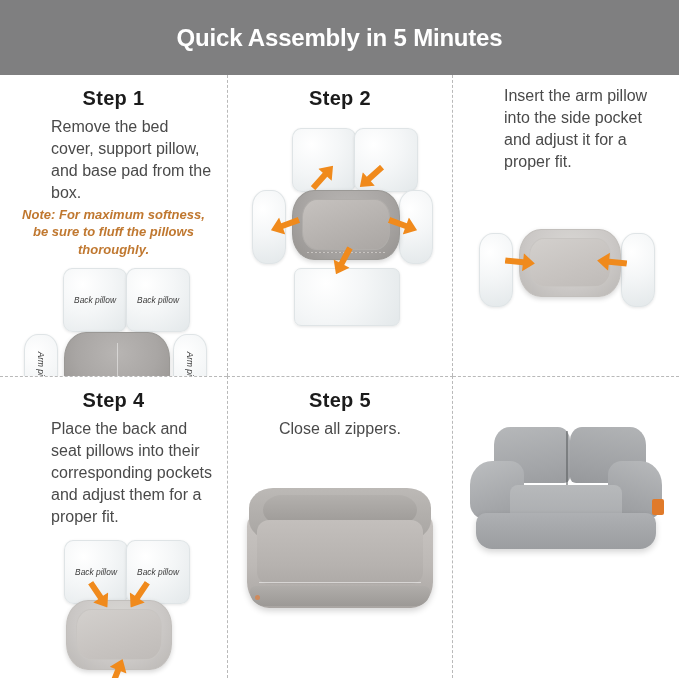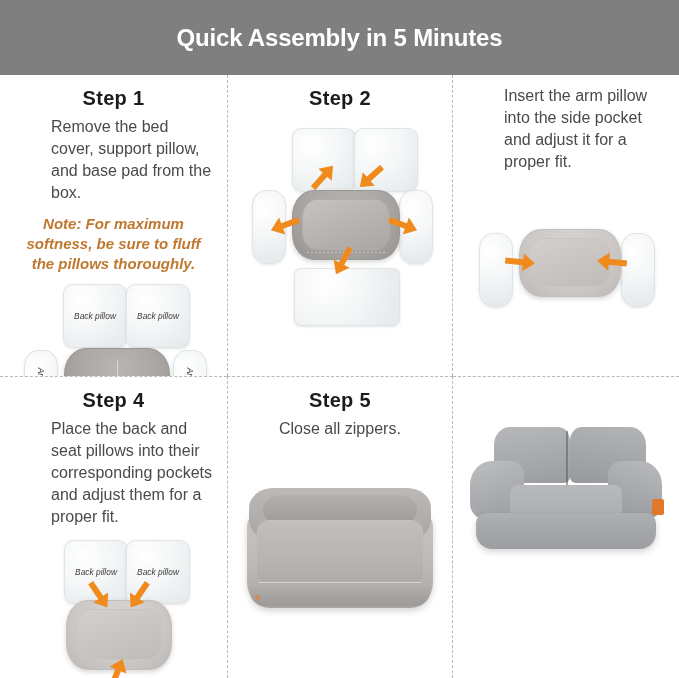--- a/index.html
+++ b/index.html
@@ -66,27 +66,26 @@
   }
   .step-desc {
     font-size: 16px;
     line-height: 1.38;
     color: #4a4a4a;
     padding: 0 6px;
     margin-left: 37px;
   }
   .step-note {
     text-align: center;
-    font-size: 15px;
+    font-size: 13px;
     line-height: 1.32;
     color: #c07830;
     font-style: italic;
     font-weight: bold;
     padding: 2px 14px 0 14px;
-    margin-top: 8px;
   }
 
   .art {
     position: relative;
     width: 100%;
     height: 195px;
     margin-top: 6px;
   }
   .art.tall { height: 208px; }
 

